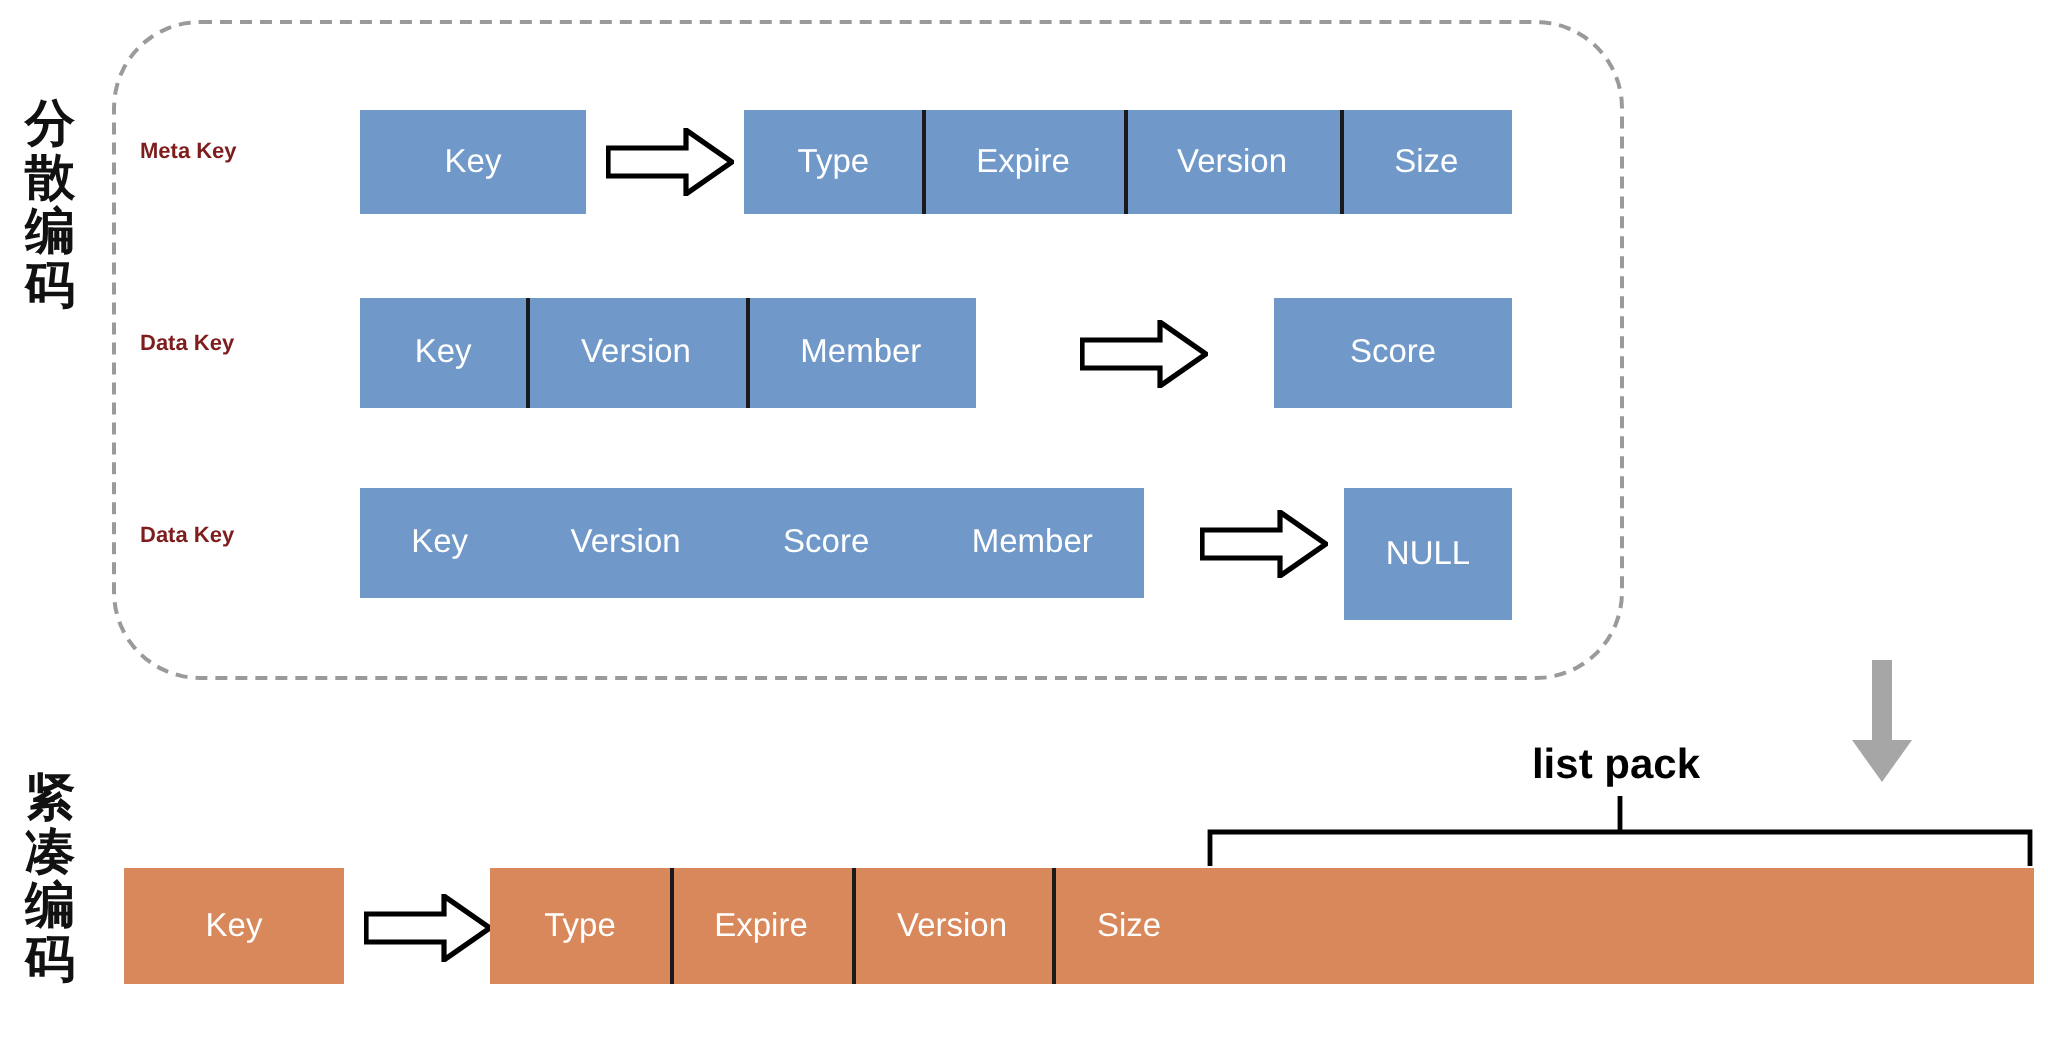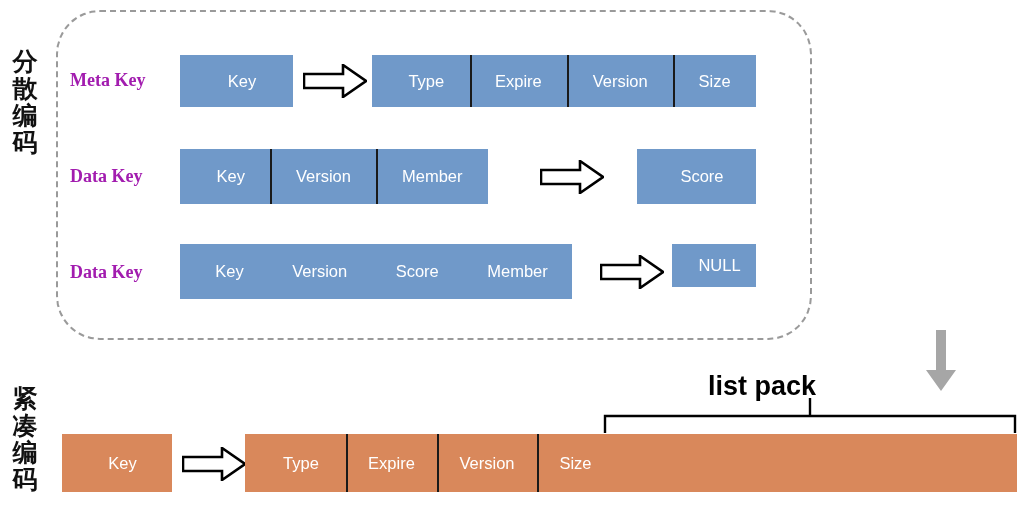--- a/index.html
+++ b/index.html
@@ -36,34 +36,33 @@
     position: absolute;
     border: 2px dashed #9a9a9a;
     border-radius: 44px;
     box-sizing: border-box;
     background: transparent;
   }
 
   
   .row-caption {
     position: absolute;
-    font-family: Liberation Serif, serif;
+    font-family: Liberation Sans, sans-serif;
     font-weight: 700;
-    font-size: 18px;
-    color: #a21caf;
+    font-size: 11px;
+    color: #7f1d1d;
     white-space: nowrap;
   }
 
   
   .bar {
     position: absolute;
     display: flex;
     box-sizing: border-box;
     overflow: hidden;
-    padding-left: 11px;
   }
   .bar.blue  { background: #7099c9; }
   .bar.orange{ background: #d9885b; }
 
   .seg {
     flex: 1 1 auto;
     display: flex;
     align-items: center;
     justify-content: center;
     color: #ffffff;
@@ -94,24 +93,24 @@
   .down-arrow svg { display: block; }
 
   
   .bracket { position: absolute; }
   .bracket svg { display: block; }
 
   .bracket-label {
     position: absolute;
     font-family: "Liberation Sans", sans-serif;
     font-weight: 700;
-    font-size: 27px;
+    font-size: 21px;
     color: #000000;
     white-space: nowrap;
-    text-align: left;
+    text-align: center;
   }
 </style>
 </head>
 <body>
 
 <div id="canvas">
 
   <div class="vlabel" style="left:4px; top:48px;">
     <span>分</span>
     <span>散</span>
@@ -166,21 +165,21 @@
     <div class="seg nodiv">Score</div>
     <div class="seg nodiv">Member</div>
   </div>
 
   <div class="block-arrow" style="left:600px; top:255px; width:64px; height:34px;">
     <svg width="64" height="34" viewBox="0 0 64 34">
       <polygon points="1,10 40,10 40,1 63,17 40,33 40,24 1,24" fill="#ffffff" stroke="#000000" stroke-width="2.6" stroke-linejoin="miter"></polygon>
     </svg>
   </div>
 
-  <div class="bar blue" style="left:672px; top:244px; width:84px; height:43px;">
+  <div class="bar blue" style="left:672px; top:244px; width:84px; height:66px;">
     <div class="seg nodiv">NULL</div>
   </div>
 
   <div class="down-arrow" style="left:925px; top:330px; width:32px; height:62px;">
     <svg width="32" height="62" viewBox="0 0 32 62">
       <polygon points="11,0 21,0 21,40 31,40 16,61 1,40 11,40" fill="#a6a6a6"></polygon>
     </svg>
   </div>
 
   <div class="vlabel" style="left:4px; top:385px;">

